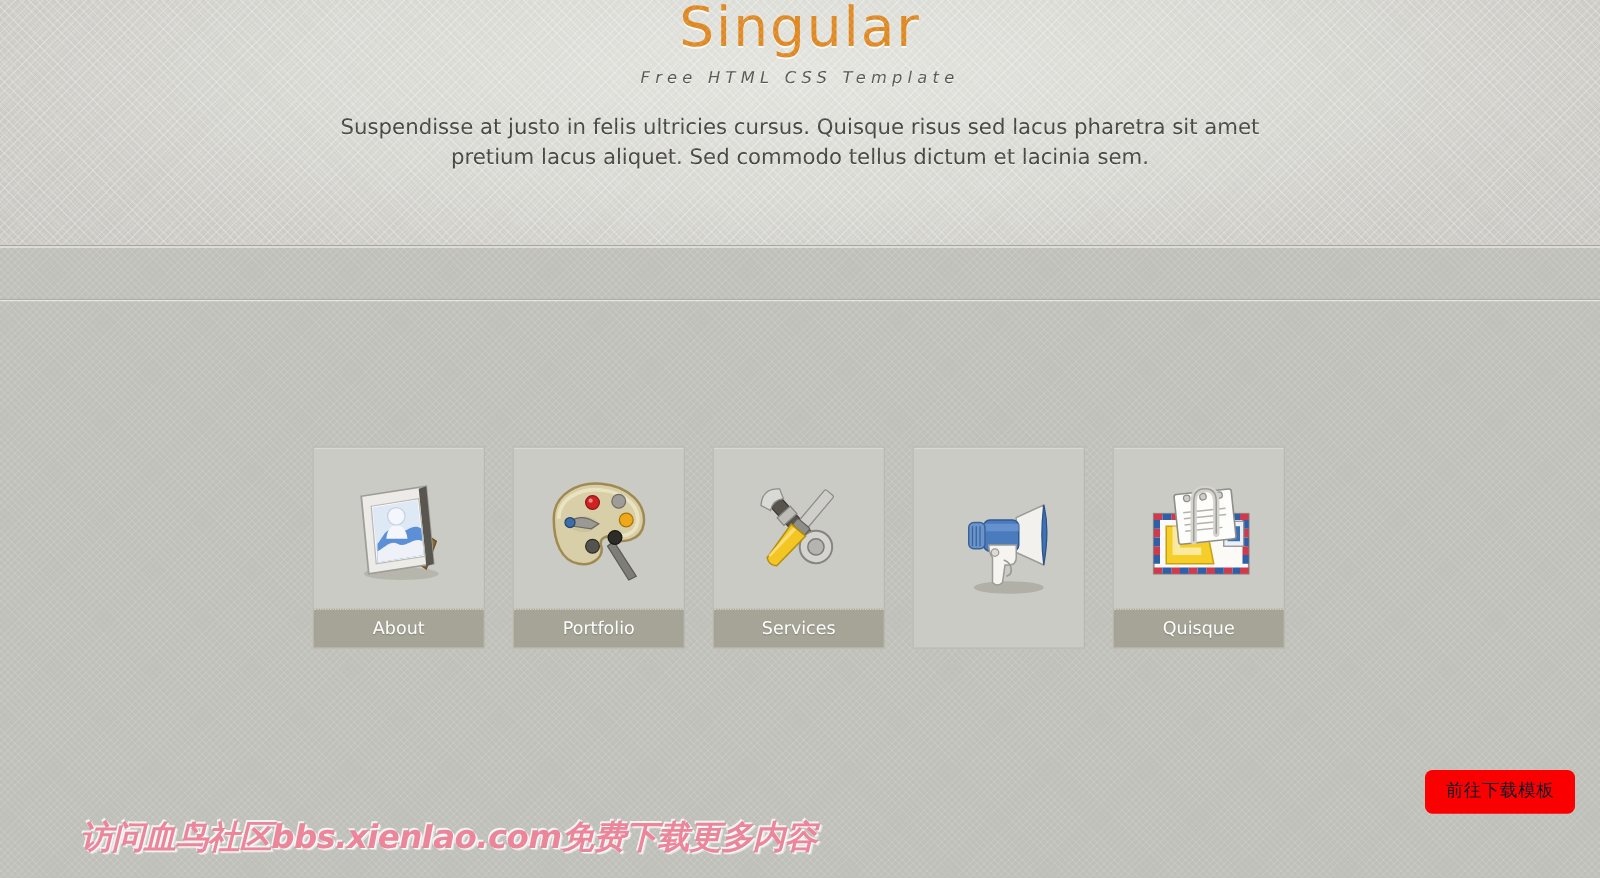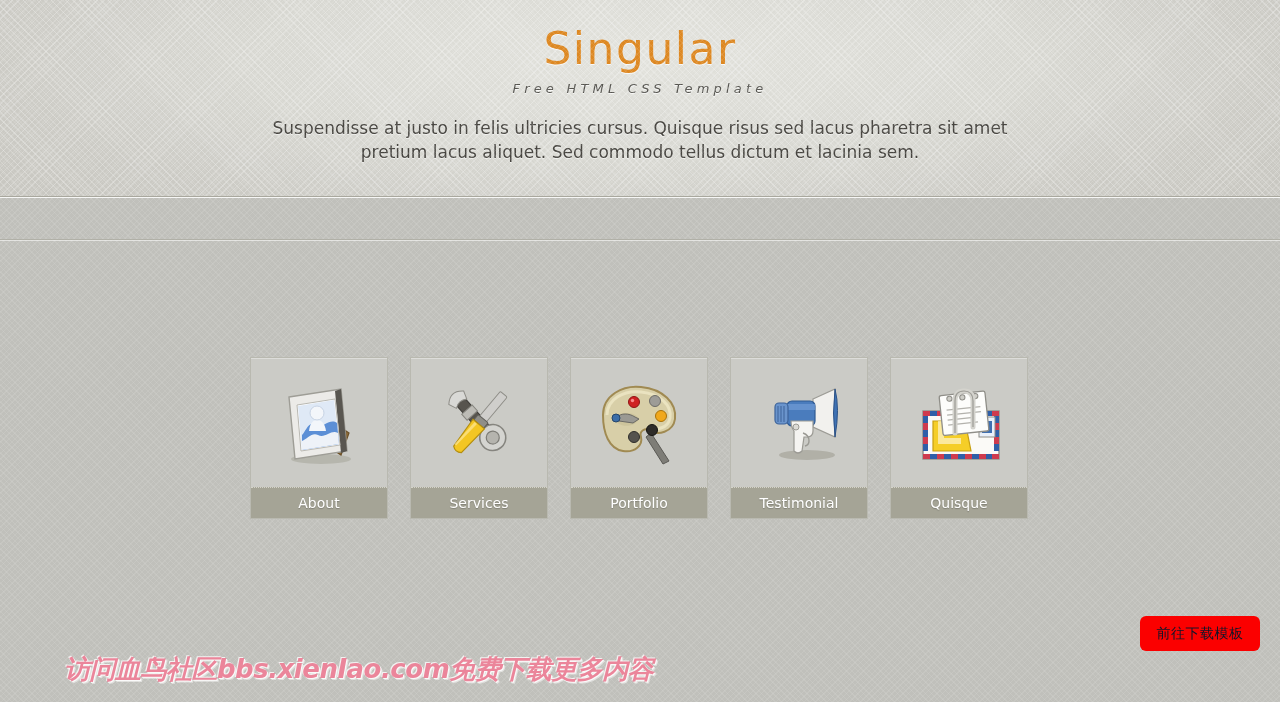--- a/index.html
+++ b/index.html
@@ -45,21 +45,20 @@
       repeating-linear-gradient(45deg,  rgba(255,255,255,0.40) 0 1px, rgba(0,0,0,0) 1px 5px),
       repeating-linear-gradient(-45deg, rgba(255,255,255,0.40) 0 1px, rgba(0,0,0,0) 1px 5px);
     opacity: .5;
     pointer-events: none;
   }
 
   .header-inner {
     position: relative;
     z-index: 2;
     text-align: center;
-    padding-top: 26px;
   }
 
   .site-title {
     font-family: "DejaVu Sans", sans-serif;
     font-size: 44px;
     font-weight: 400;
     letter-spacing: 1.5px;
     color: #dd8822;
     line-height: 1.05;
     text-shadow: 0 1px 0 rgba(255,255,255,.75);
@@ -218,78 +217,77 @@
           <path d="M38 56 C39 47 43 45 46 45 C50 45 54 48 55 56 Z" fill="#f3f6fa"></path>
           <circle cx="46" cy="38" r="7" fill="none" stroke="#c7d3e4" stroke-width="1"></circle>
         </svg>
       </div>
       <div class="box-label">About</div>
     </div>
 
     <div class="box">
       <div class="box-icon">
         <svg width="96" height="96" viewBox="0 0 96 96">
-          <g transform="rotate(-42 48 48)">
-            <rect x="43" y="14" width="11" height="44" rx="2" fill="#57544e" stroke="#3b3935" stroke-width="1"></rect>
-            <path d="M38 14 q10 -10 20 0 l-3 8 q-7 -5 -14 0 z" fill="#d9d9d6" stroke="#8e8d87" stroke-width="1"></path>
-            <path d="M41 30 h14 v8 h-14 z" fill="#bdbcb6" stroke="#86857f" stroke-width="1"></path>
-            <circle cx="48.5" cy="68" r="13" fill="#d4d4d0" stroke="#86857f" stroke-width="1.6"></circle>
-            <circle cx="48.5" cy="68" r="6.5" fill="#b5b4ae" stroke="#7d7c76" stroke-width="1.2"></circle>
-          </g>
-          <g transform="rotate(40 48 48)">
-            <rect x="44" y="10" width="9" height="34" rx="1.5" fill="#cfcecb" stroke="#8d8c86" stroke-width="1"></rect>
-            <rect x="42" y="42" width="13" height="7" rx="1.5" fill="#8f8e88" stroke="#5f5e59" stroke-width="1"></rect>
-            <path d="M41 49 h15 l-2.5 33 q-5 4 -10 0 z" fill="#f3c623" stroke="#b38e10" stroke-width="1.2"></path>
-            <path d="M44 50 h3 l-2 30 h-2 z" fill="#fde489" opacity=".8"></path>
-          </g>
-        </svg>
-      </div>
-      <div class="box-label">Services</div>
-    </div>
-
-    <div class="box">
-      <div class="box-icon">
-        <svg width="96" height="96" viewBox="0 0 96 96">
           <path d="M60 58 L78 86 L72 89 L55 62 Z" fill="#7e7d77" stroke="#5a5954" stroke-width="1"></path>
           <path d="M12 40 C12 20 32 10 50 12 C72 14 86 28 84 44 C82 58 66 60 60 56 C54 52 48 56 50 62 C52 70 44 78 32 76 C18 74 12 58 12 40 Z" fill="#d8cfa8" stroke="#a08a52" stroke-width="2"></path>
           <path d="M16 40 C16 24 33 15 50 17 C69 19 81 30 79 43 C77 54 65 55 60 52" fill="none" stroke="#efe7c6" stroke-width="3" opacity=".8"></path>
           <path d="M22 44 C28 36 44 36 48 44 C44 52 30 54 22 44 Z" fill="#c6bd94" opacity=".6"></path>
           <circle cx="43" cy="27" r="5.5" fill="#cf2222" stroke="#8f1414" stroke-width="1"></circle>
           <circle cx="41.5" cy="25.5" r="1.7" fill="#ff9d9d" opacity=".85"></circle>
           <circle cx="64" cy="26" r="5.5" fill="#9d9c97" stroke="#6d6c68" stroke-width="1"></circle>
           <circle cx="70" cy="41" r="5.5" fill="#f0a81b" stroke="#a87209" stroke-width="1"></circle>
           <circle cx="61" cy="55" r="5.5" fill="#2e2c29" stroke="#161512" stroke-width="1"></circle>
           <circle cx="43" cy="62" r="5.5" fill="#55534e" stroke="#2f2e2a" stroke-width="1"></circle>
           <path d="M26 42 C30 38 38 38 44 42 L48 44 L42 48 L28 46 Z" fill="#9a9993" stroke="#6a6964" stroke-width="1"></path>
           <circle cx="25" cy="43" r="4" fill="#3c6ea8" stroke="#24456b" stroke-width="1"></circle>
         </svg>
       </div>
       <div class="box-label">Portfolio</div>
     </div>
 
     <div class="box">
       <div class="box-icon">
         <svg width="96" height="96" viewBox="0 0 96 96">
+          <g transform="rotate(-42 48 48)">
+            <rect x="43" y="14" width="11" height="44" rx="2" fill="#57544e" stroke="#3b3935" stroke-width="1"></rect>
+            <path d="M38 14 q10 -10 20 0 l-3 8 q-7 -5 -14 0 z" fill="#d9d9d6" stroke="#8e8d87" stroke-width="1"></path>
+            <path d="M41 30 h14 v8 h-14 z" fill="#bdbcb6" stroke="#86857f" stroke-width="1"></path>
+            <circle cx="48.5" cy="68" r="13" fill="#d4d4d0" stroke="#86857f" stroke-width="1.6"></circle>
+            <circle cx="48.5" cy="68" r="6.5" fill="#b5b4ae" stroke="#7d7c76" stroke-width="1.2"></circle>
+          </g>
+          <g transform="rotate(40 48 48)">
+            <rect x="44" y="10" width="9" height="34" rx="1.5" fill="#cfcecb" stroke="#8d8c86" stroke-width="1"></rect>
+            <rect x="42" y="42" width="13" height="7" rx="1.5" fill="#8f8e88" stroke="#5f5e59" stroke-width="1"></rect>
+            <path d="M41 49 h15 l-2.5 33 q-5 4 -10 0 z" fill="#f3c623" stroke="#b38e10" stroke-width="1.2"></path>
+            <path d="M44 50 h3 l-2 30 h-2 z" fill="#fde489" opacity=".8"></path>
+          </g>
+        </svg>
+      </div>
+      <div class="box-label">Services</div>
+    </div>
+
+    <div class="box">
+      <div class="box-icon">
+        <svg width="96" height="96" viewBox="0 0 96 96">
           <ellipse cx="56" cy="80" rx="28" ry="5" fill="#a5a49a" opacity=".7"></ellipse>
           <path d="M62 24 L84 14 L84 62 L62 52 Z" fill="#f2f1ee" stroke="#9d9c96" stroke-width="1.2"></path>
           <path d="M84 14 q5 19 0 48 q-3 -24 0 -48 z" fill="#3f72b4" stroke="#2c5287" stroke-width="1"></path>
           <rect x="36" y="26" width="28" height="25" rx="5" fill="#4a7cbd" stroke="#2f5a92" stroke-width="1.2"></rect>
           <rect x="36" y="29" width="28" height="6" fill="#6f9ad4" opacity=".75"></rect>
           <rect x="24" y="28" width="13" height="21" rx="4" fill="#6a94cc" stroke="#3c6399" stroke-width="1.2"></rect>
           <g stroke="#3c6399" stroke-width="1">
             <line x1="27" y1="31" x2="27" y2="47"></line>
             <line x1="30" y1="31" x2="30" y2="47"></line>
             <line x1="33" y1="31" x2="33" y2="47"></line>
           </g>
           <path d="M40 46 h22 v10 q0 6 -6 6 h-3 l-2 14 q-4 4 -8 0 l0 -20 q-3 -4 -3 -10 z" fill="#f5f4f1" stroke="#9b9a94" stroke-width="1.2"></path>
           <circle cx="45" cy="52" r="3" fill="#dcdbd6" stroke="#9b9a94" stroke-width="1"></circle>
           <path d="M52 58 q6 2 6 8 q0 4 -4 5" fill="none" stroke="#9b9a94" stroke-width="1.4"></path>
         </svg>
       </div>
-      <div class="box-label">Testimonial</div>
     </div>
 
     <div class="box">
       <div class="box-icon">
         <svg width="96" height="96" viewBox="0 0 96 96">
           <rect x="12" y="36" width="76" height="48" fill="#fbfaf7" stroke="#8f8e88" stroke-width="1.4"></rect>
           <g fill="#cf3b4e">
             <rect x="12" y="36" width="7" height="5"></rect>
               <rect x="26" y="36" width="7" height="5"></rect>
             <rect x="40" y="36" width="7" height="5"></rect>

